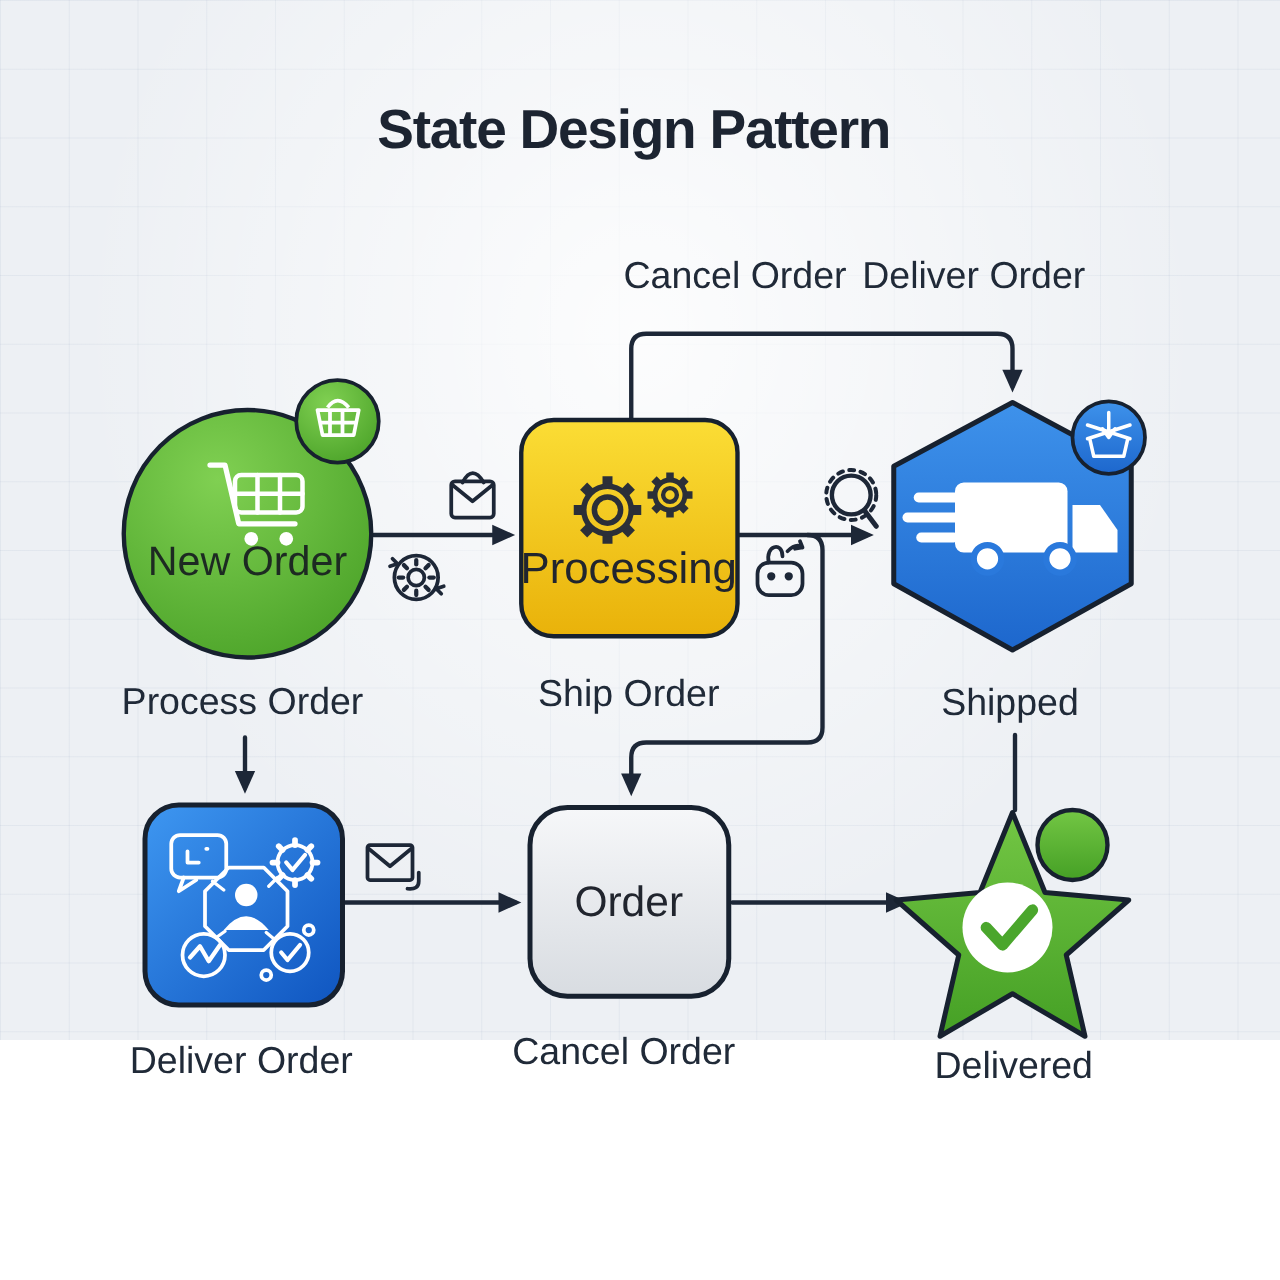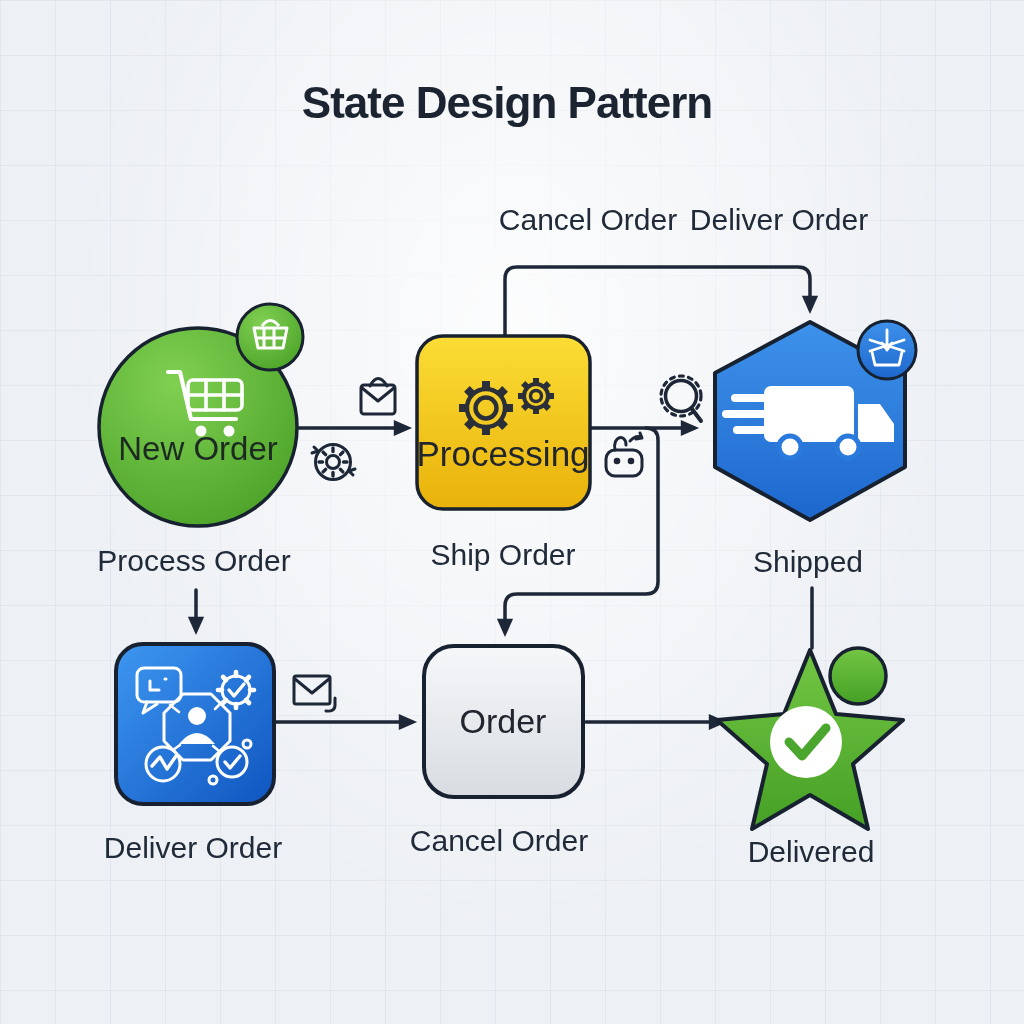--- a/index.html
+++ b/index.html
@@ -1,21 +1,21 @@
 <!DOCTYPE html>
 <html><head>
 <meta charset="utf-8">
 <style>
   html,body{margin:0;padding:0;}
   body{
     width:1024px;height:1024px;overflow:hidden;
     font-family:"Liberation Sans", sans-serif;
   }
   .canvas{
-    position:relative;width:1024px;height:1024px;
+    position:relative;width:1024px;height:832px;
     background:
       radial-gradient(ellipse at 50% 32%, rgba(255,255,255,.85), rgba(238,241,245,0) 62%),
       linear-gradient(rgba(168,183,203,.17) 1px, transparent 1px),
       linear-gradient(90deg, rgba(168,183,203,.17) 1px, transparent 1px),
       #edf0f4;
     background-size:auto,55px 55px,55px 55px,auto;
   }
   svg{position:absolute;inset:0;}
   text{font-family:"Liberation Sans", sans-serif;}
   .title{font-size:44px;font-weight:700;letter-spacing:-1px;fill:#1c2431;}

